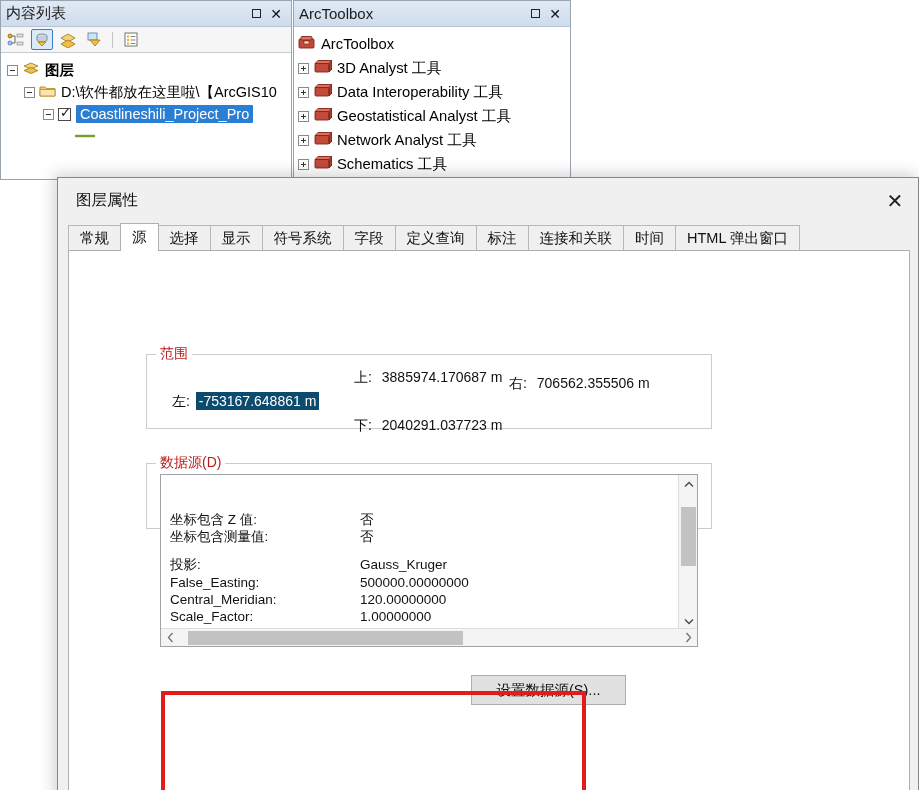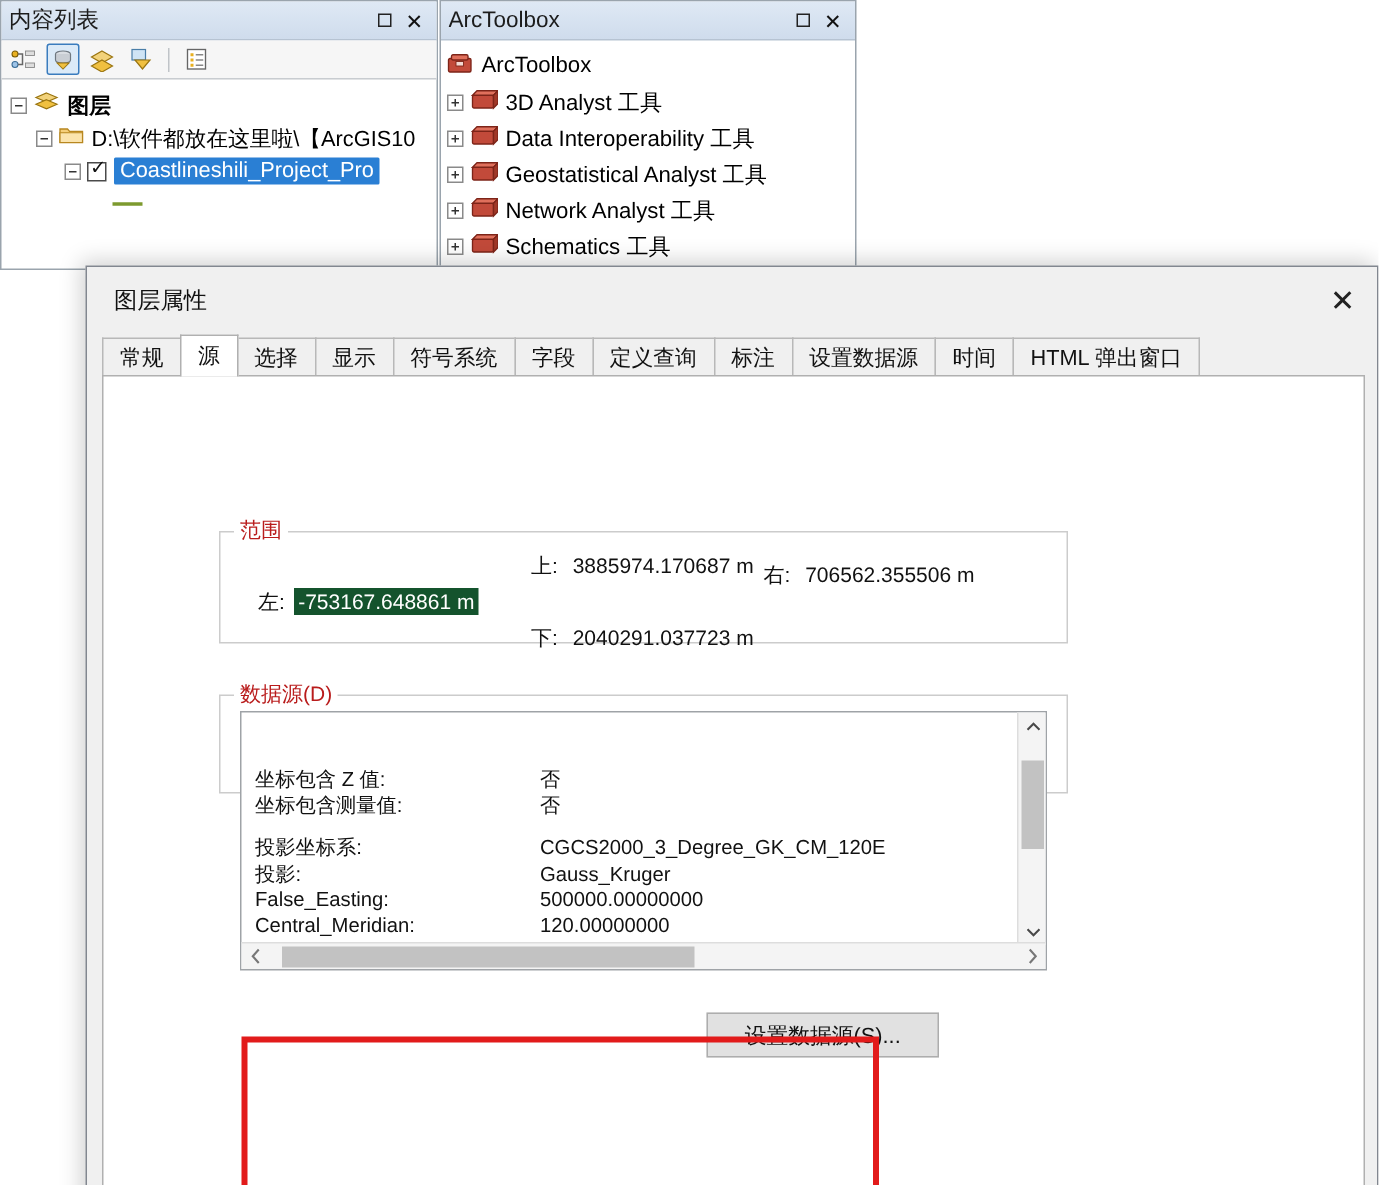--- a/index.html
+++ b/index.html
@@ -101,21 +101,21 @@
 
   
   .group { position:absolute; border:1px solid #ccc; }
   .group > legend, .glabel {
     position:absolute; top:-10px; left:9px; background:#fff; padding:0 4px;
     font-size:14px; color:#b91c1c;
   }
 
   #grp-extent { left:77px; top:103px; width:566px; height:75px; }
   .ext-line { position:absolute; font-size:14px; color:#111; white-space:nowrap; }
-  .hl { background:#14532d; color:#ffffff; padding:1px 3px; }
+  .hl { background:#0c4a6e; color:#ffffff; padding:1px 3px; }
 
   #grp-src { left:77px; top:212px; width:566px; height:66px; }
 
   
   #srcbox {
     position:absolute; left:91px; top:223px; width:538px; height:173px;
     background:#ffffff; border:1px solid #9fa3a7;
   }
   #srctext {
     position:absolute; left:9px; top:4px; width:490px; height:150px;
@@ -332,21 +332,21 @@
 
     <div id="tabstrip">
         <div class="tab">常规</div>
         <div class="tab active">源</div>
         <div class="tab">选择</div>
         <div class="tab">显示</div>
         <div class="tab">符号系统</div>
         <div class="tab">字段</div>
         <div class="tab">定义查询</div>
         <div class="tab">标注</div>
-        <div class="tab">设置数据源</div>
+        <div class="tab">连接和关联</div>
         <div class="tab">时间</div>
         <div class="tab">HTML 弹出窗口</div>
       </div>
 
     <div id="tabpane">
 
       <div class="group" id="grp-extent">
         <span class="glabel">范围</span>
 
         <span class="ext-line" style="left:207px; top:14px;">
@@ -372,24 +372,24 @@
 
       <div class="group" id="grp-src">
         <span class="glabel">数据源(D)</span>
       </div>
 
       <div id="srcbox">
         <div id="srctext">
             <div class="srow"><span class="k">坐标包含 Z 值:</span><span class="v">否</span></div>
             <div class="srow"><span class="k">坐标包含测量值:</span><span class="v">否</span></div>
             <div class="gap"></div>
-            <div class="srow"><span class="k">投影坐标系:</span><span class="v">CGCS2000_3_Degree_GK_CM_120E</span></div>
             <div class="srow"><span class="k">投影:</span><span class="v">Gauss_Kruger</span></div>
             <div class="srow"><span class="k">False_Easting:</span><span class="v">500000.00000000</span></div>
             <div class="srow"><span class="k">Central_Meridian:</span><span class="v">120.00000000</span></div>
+            <div class="srow"><span class="k">Scale_Factor:</span><span class="v">1.00000000</span></div>
             <div class="srow"><span class="k">Latitude_Of_Origin:</span><span class="v">0.00000000</span></div>
           </div>
 
         <div id="vsb">
           <div class="sb-arrow">
             <svg width="10" height="7" viewBox="0 0 10 7">
                 <path d="M1 5.5L5 1.5l4 4" fill="none" stroke="#4a4a4a" stroke-width="1.4"></path>
               </svg>
           </div>
           <div id="vthumb"></div>

